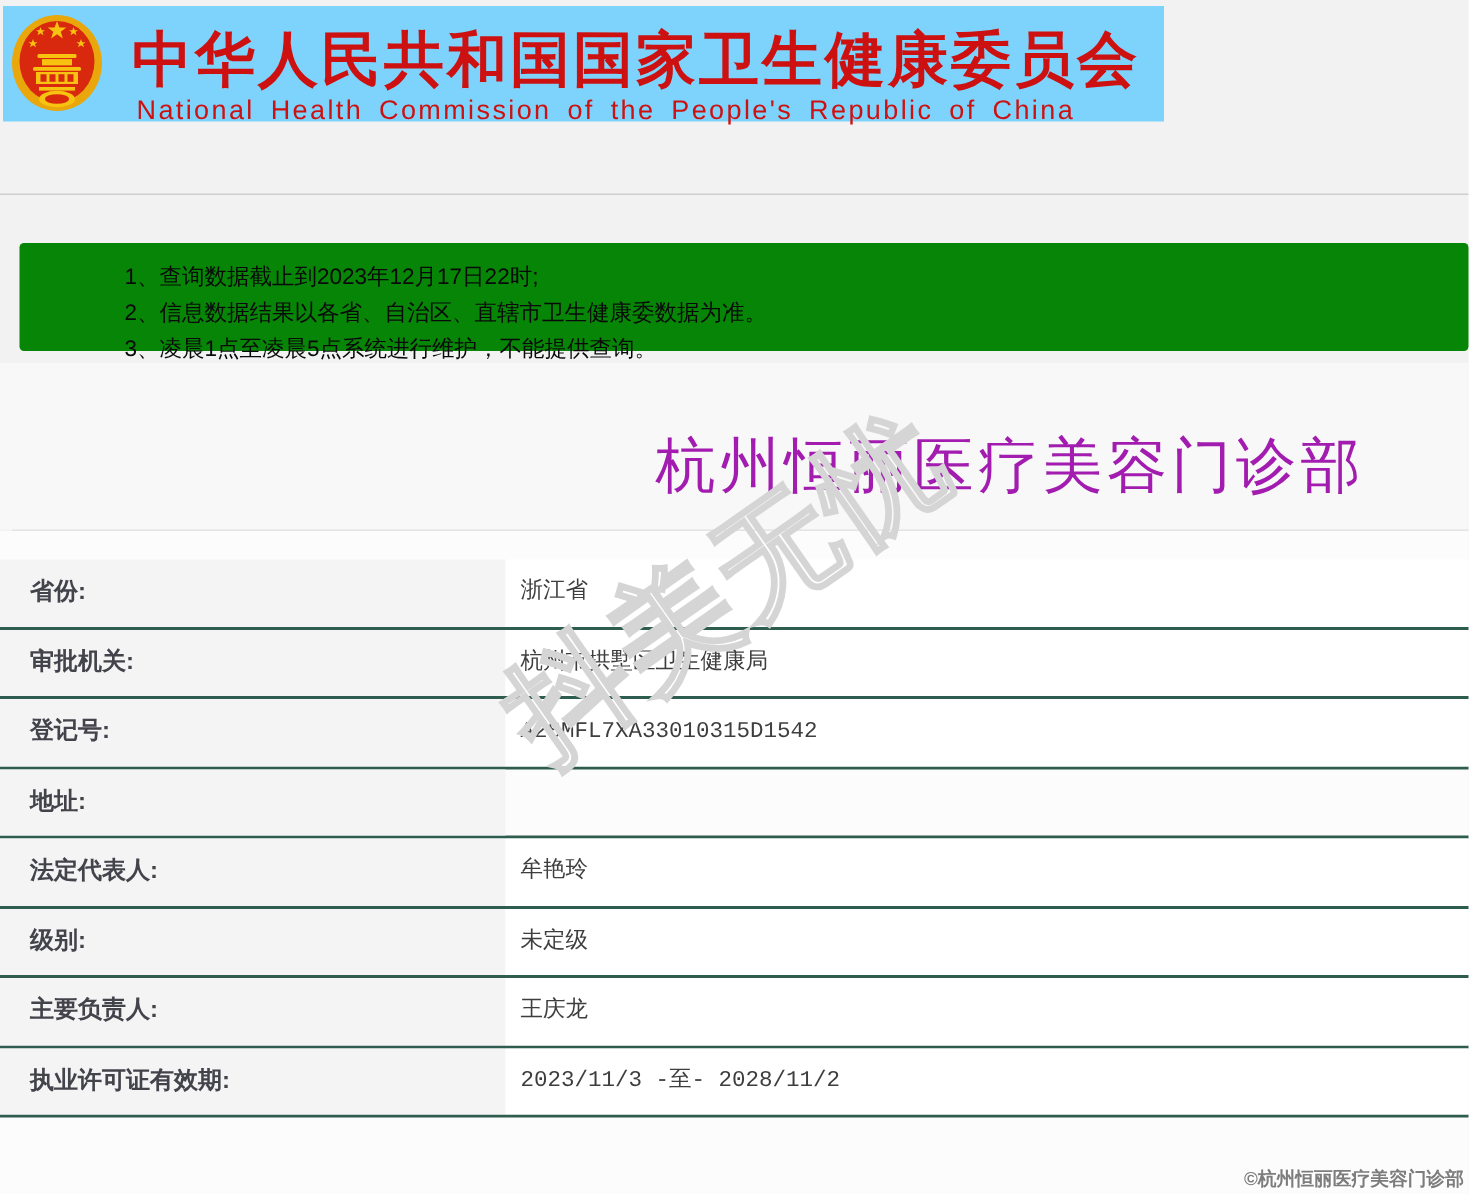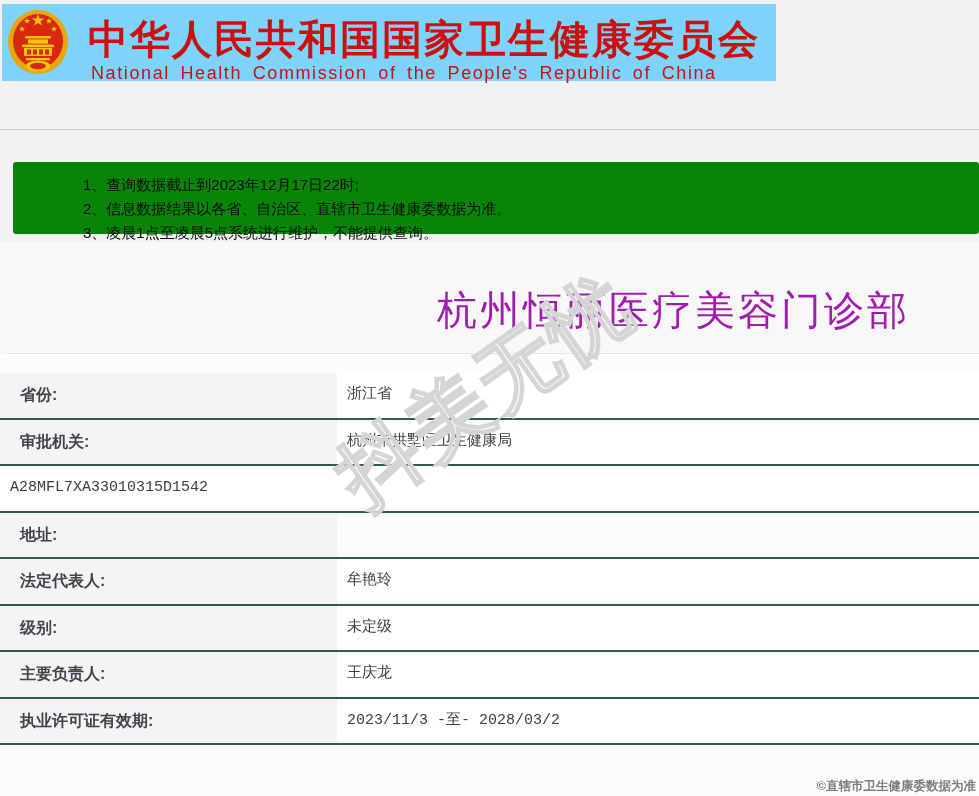--- a/index.html
+++ b/index.html
@@ -118,38 +118,39 @@
 <div class="info-table">
   <div class="row">
     <div class="cell-label">省份:</div>
     <div class="cell-value">浙江省</div>
   </div>
   <div class="row">
     <div class="cell-label">审批机关:</div>
     <div class="cell-value">杭州市拱墅区卫生健康局</div>
   </div>
   <div class="row">
+    <div class="cell-label">登记号:</div>
     <div class="cell-value">A28MFL7XA33010315D1542</div>
   </div>
   <div class="row">
     <div class="cell-label">地址:</div>
   </div>
   <div class="row">
     <div class="cell-label">法定代表人:</div>
     <div class="cell-value">牟艳玲</div>
   </div>
   <div class="row">
     <div class="cell-label">级别:</div>
     <div class="cell-value">未定级</div>
   </div>
   <div class="row">
     <div class="cell-label">主要负责人:</div>
     <div class="cell-value">王庆龙</div>
   </div>
   <div class="row">
     <div class="cell-label">执业许可证有效期:</div>
-    <div class="cell-value">2023/11/3 -至- 2028/03/2</div>
+    <div class="cell-value">2023/11/3 -至- 2028/11/2</div>
   </div>
 </div>
 
 <div class="watermark">抖美无忧</div>
 
-<div class="footer-caption">©直辖市卫生健康委数据为准</div>
+<div class="footer-caption">©杭州恒丽医疗美容门诊部</div>
 
 </body></html>

